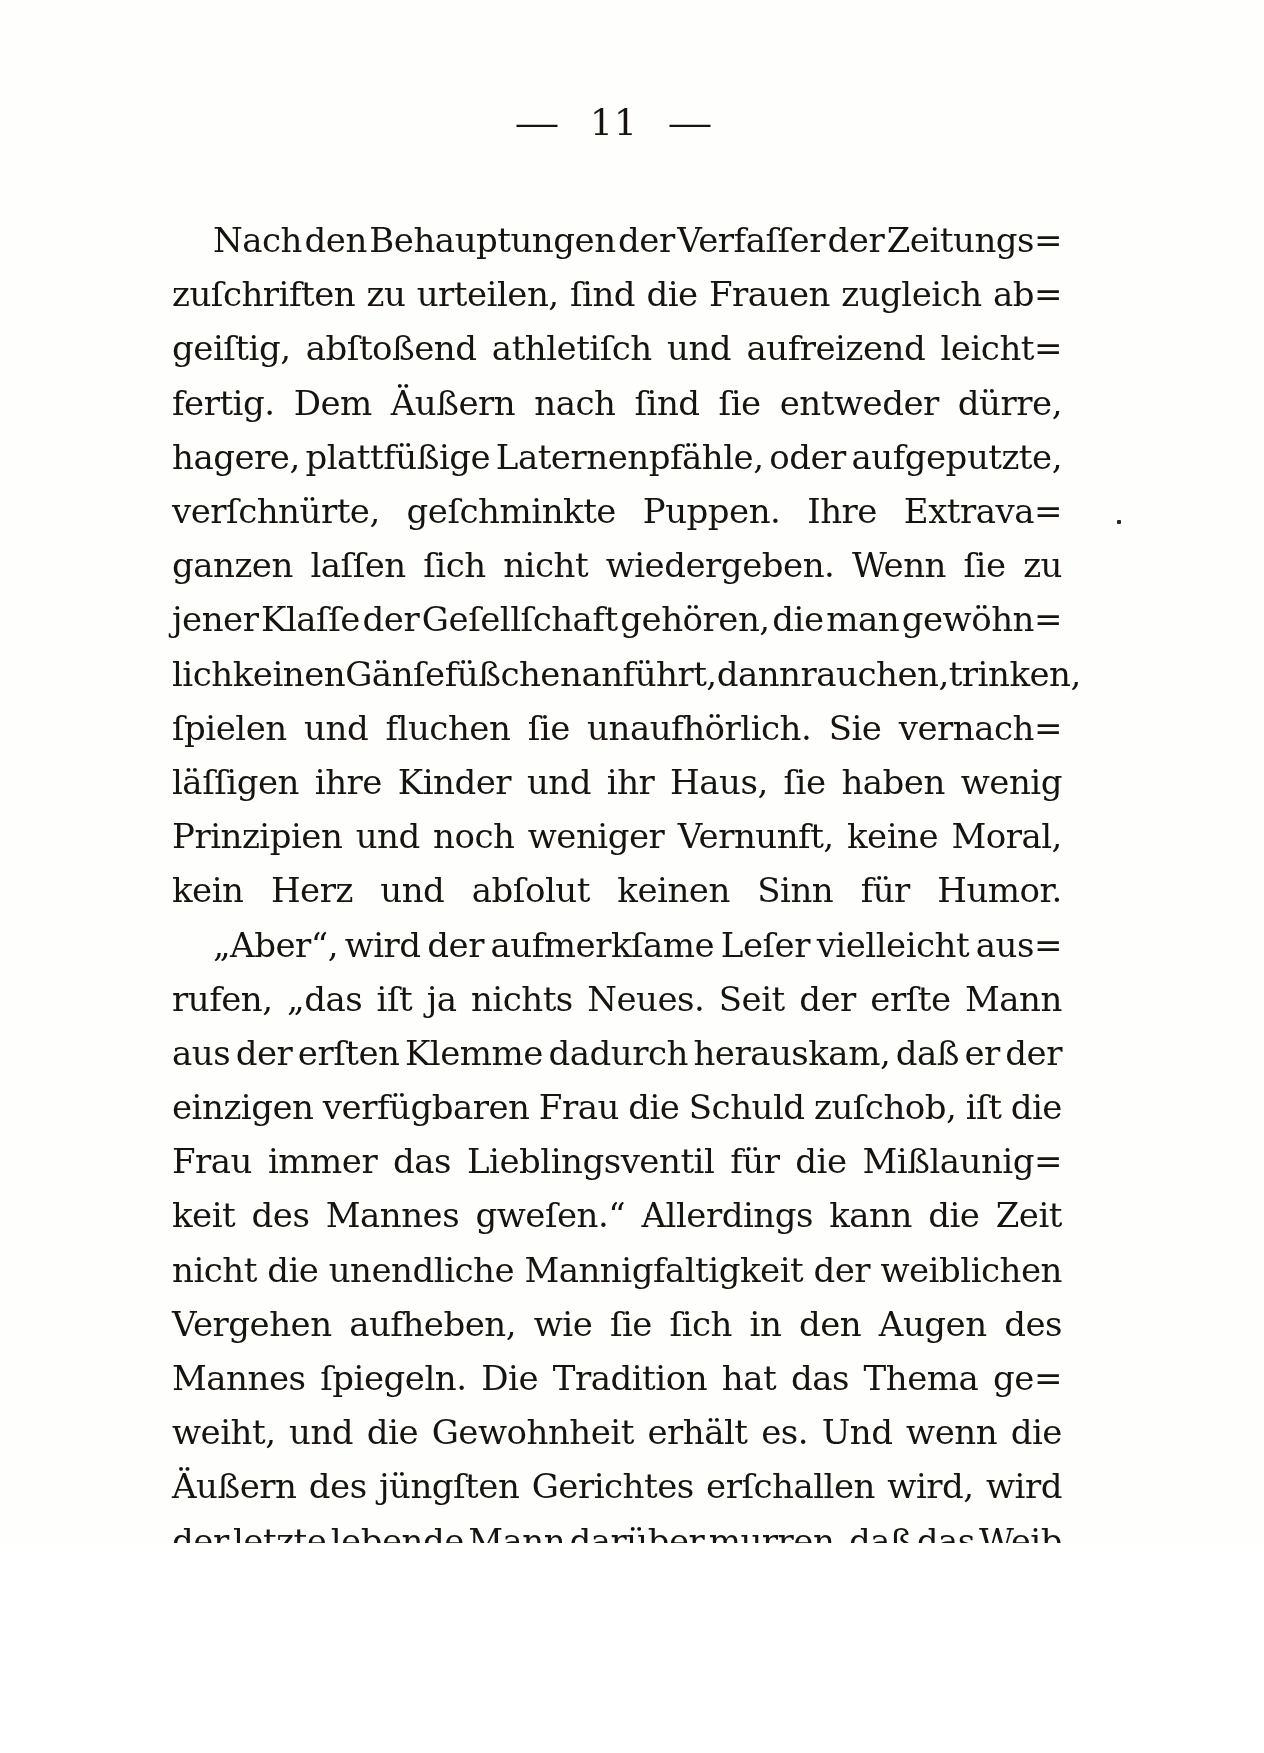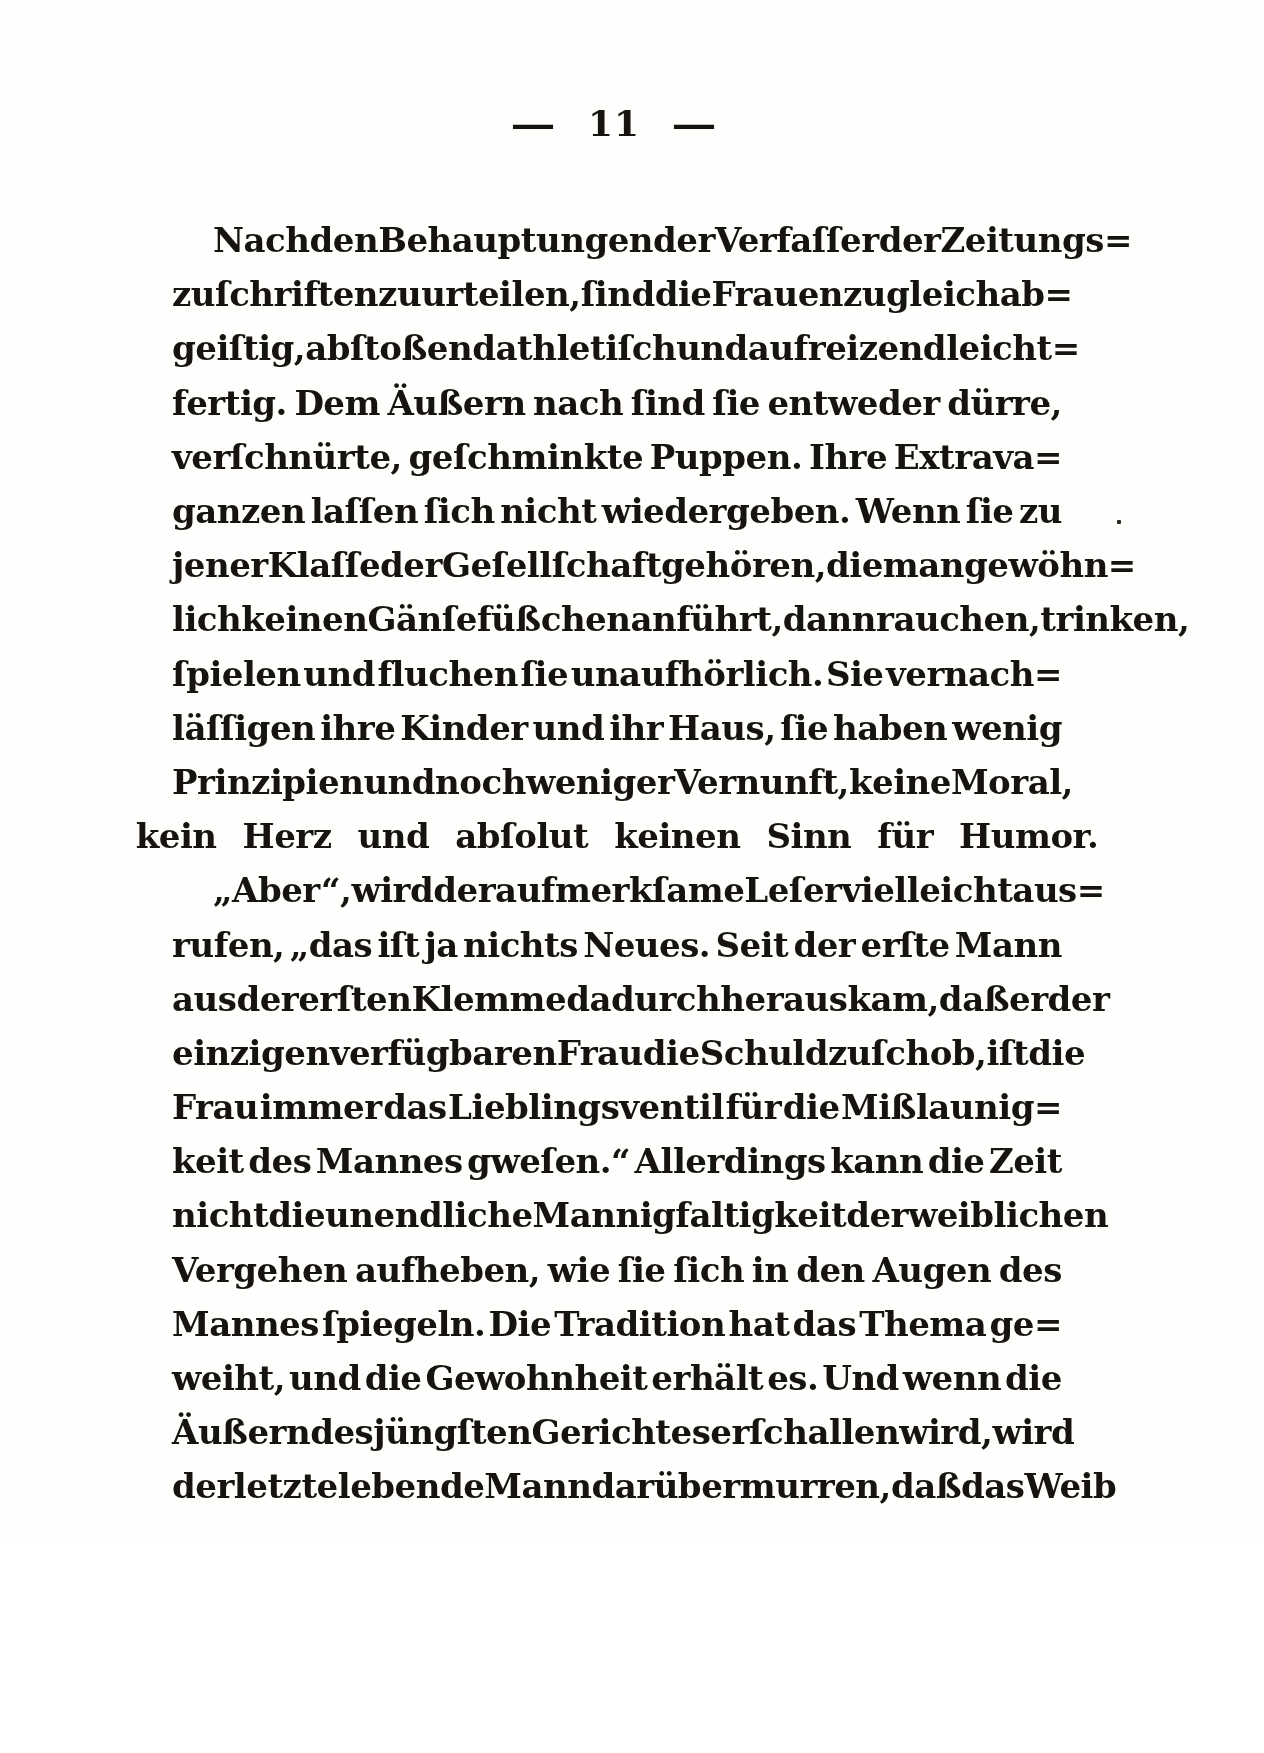--- a/index.html
+++ b/index.html
@@ -7,21 +7,21 @@
     padding: 0;
     background: #ffffff;
   }
   .page {
     position: relative;
     width: 1264px;
     height: 1543px;
     background: #fefefd;
     overflow: hidden;
     font-family: "DejaVu Serif", serif;
-    font-weight: 700;
+    font-weight: 400;
     color: #161310;
   }
   .header {
     position: absolute;
     top: 102px;
     left: 0;
     width: 1228px; 
     text-align: center;
     font-size: 36px;
     letter-spacing: 1px;
@@ -48,21 +48,21 @@
     justify-content: space-between;
     align-items: center;
     flex-wrap: nowrap;
     height: 54.2px;
     font-size: 34px;
     letter-spacing: -0.5px;
   }
   .line span { white-space: nowrap; }
   .line.indent { padding-left: 41px; }
   .line.unjust {
-    justify-content: center;
+    justify-content: space-between;
     gap: 26px;
   }
   .speck {
     position: absolute;
     background: #2a2623;
     border-radius: 1px;
   }
   .speck.s1 { left: 1117px; top: 520px; width: 4px; height: 4px; }
   .speck.s2 { left: 647px;  top: 1213px; width: 3px; height: 4px; }
   .speck.s3 { left: 517px;  top: 1623px; width: 4px; height: 5px; }
@@ -109,20 +109,27 @@
         </div>
         <div class="line">
           <span>fertig.</span>
           <span>Dem</span>
           <span>Äußern</span>
           <span>nach</span>
           <span>ſind</span>
           <span>ſie</span>
           <span>entweder</span>
           <span>dürre,</span>
+        </div>
+        <div class="line">
+          <span>hagere,</span>
+          <span>plattfüßige</span>
+          <span>Laternenpfähle,</span>
+          <span>oder</span>
+          <span>aufgeputzte,</span>
         </div>
         <div class="line">
           <span>verſchnürte,</span>
           <span>geſchminkte</span>
           <span>Puppen.</span>
           <span>Ihre</span>
           <span>Extrava=</span>
         </div>
         <div class="line">
           <span>ganzen</span>

